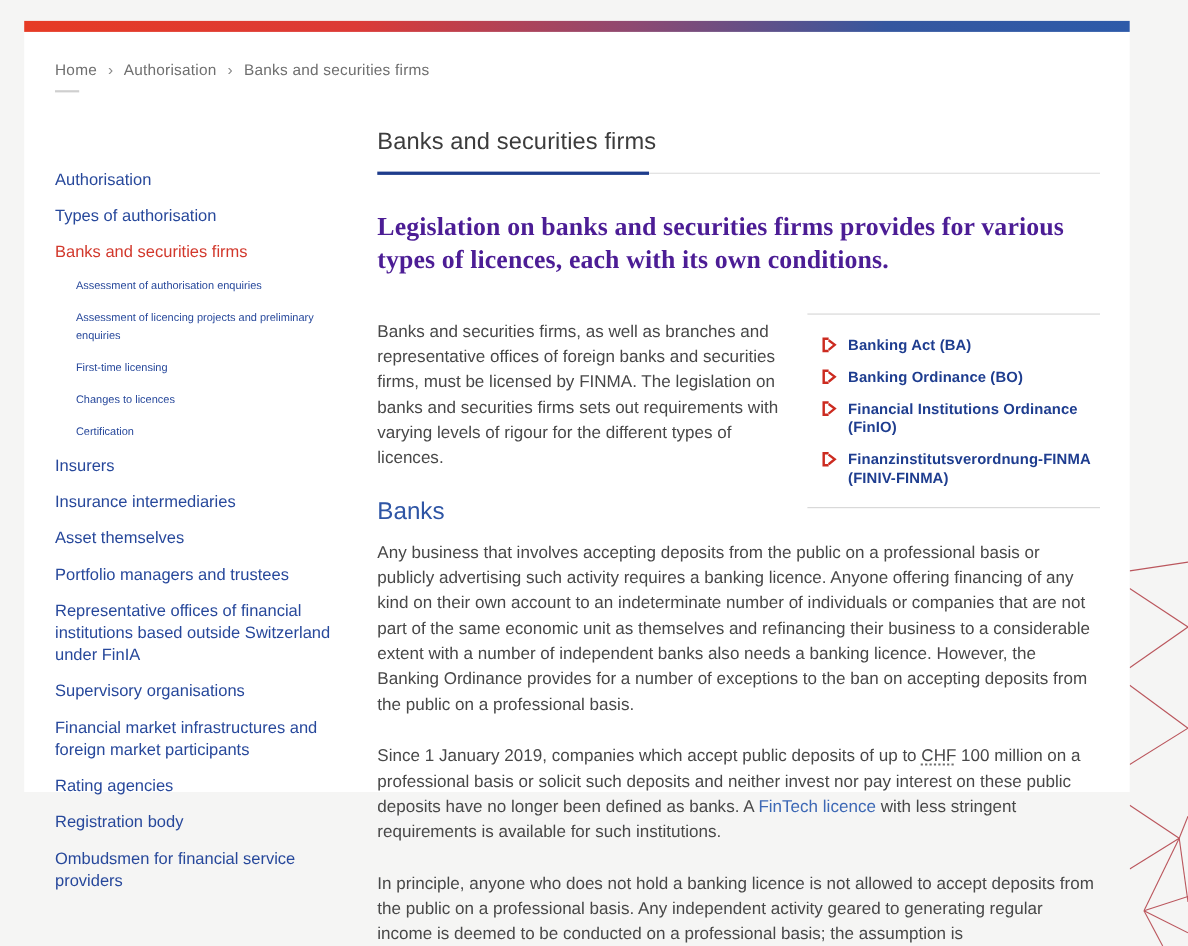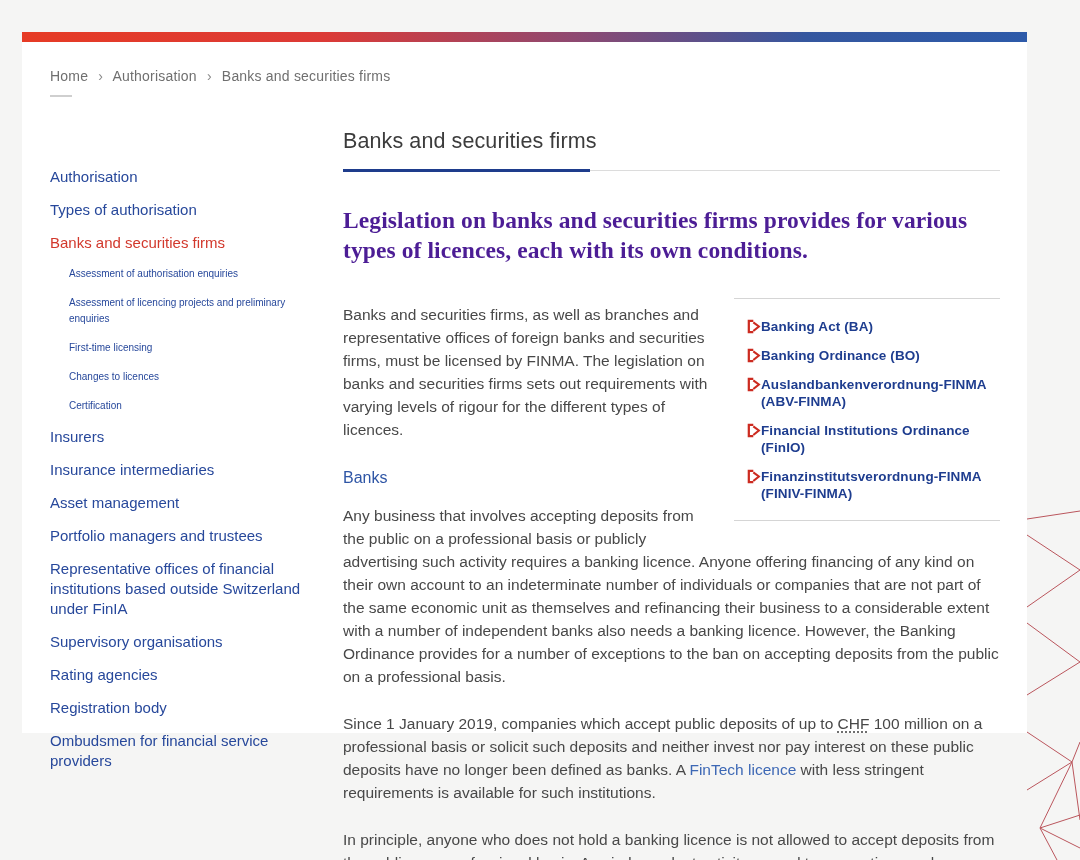--- a/index.html
+++ b/index.html
@@ -3,21 +3,21 @@
 <meta charset="utf-8">
 <style>
   html,body{margin:0;padding:0;}
   body{
     width:1080px;height:860px;position:relative;overflow:hidden;
     background:#f5f5f4;
     font-family:"Liberation Sans", sans-serif;
     -webkit-font-smoothing:antialiased;
   }
   .page{
-    position:absolute;left:22px;top:32px;width:1005px;height:701px;
+    position:absolute;left:22px;top:19px;width:1005px;height:701px;
     background:#ffffff;
   }
   .gradient-bar{
     height:10px;
     background:linear-gradient(90deg,#e63b25 0%,#dc3a36 30%,#8e4971 55%,#35579f 78%,#2d5aa9 100%);
   }
   
   .breadcrumb{margin:26px 0 0 28px;font-size:14px;color:#6f6f6f;letter-spacing:.2px;}
   .breadcrumb .crumb{color:#6f6f6f;cursor:pointer;}
   .breadcrumb .sep{margin:0 6px;color:#8a8a8a;}
@@ -38,27 +38,27 @@
     font-family:"Liberation Serif", serif;font-weight:600;
     font-size:23.5px;line-height:30px;color:#4c1d95;
     margin:33px 0 0;max-width:645px;letter-spacing:.1px;
   }
   .article{margin-top:38px;}
   .links-box{
     float:right;width:266px;margin:-5px 0 18px 23px;
     border-top:1px solid #d5d5d5;border-bottom:1px solid #d5d5d5;
     padding:19px 0 16px;
   }
-  .link-item{display:flex;gap:0;margin-bottom:12px;cursor:pointer;padding-left:13px;}
+  .link-item{display:flex;gap:10px;margin-bottom:12px;cursor:pointer;padding-left:13px;}
   .link-item .txt{
     color:#1e3d8f;font-weight:700;font-size:13.5px;line-height:17px;letter-spacing:.1px;
   }
   .link-icon{flex:none;width:14px;height:15px;margin-top:1px;}
   .para{font-size:15.5px;line-height:23px;color:#484848;margin:10px 0 24px;}
-  .section-heading{font-size:16px;font-weight:400;color:#2e55a5;margin:12px 0 13px;line-height:26px;}
+  .section-heading{font-size:22px;font-weight:400;color:#2e55a5;margin:12px 0 13px;line-height:26px;}
   .abbr{text-decoration:underline dotted 1.5px #6f6f6f;text-underline-offset:3px;cursor:help;}
   .body-link{color:#3d68b5;cursor:pointer;}
   
   .mesh{position:absolute;left:1027px;top:480px;width:53px;height:380px;}
 </style>
 </head>
 <body>
 
 <div class="page">
   <div class="gradient-bar"></div>
@@ -77,24 +77,25 @@
       <div class="side-item lvl1">Authorisation</div>
       <div class="side-item lvl1">Types of authorisation</div>
       <div class="side-item lvl1 active">Banks and securities firms</div>
       <div class="side-item lvl2">Assessment of authorisation enquiries</div>
       <div class="side-item lvl2">Assessment of licencing projects and preliminary enquiries</div>
       <div class="side-item lvl2">First-time licensing</div>
       <div class="side-item lvl2">Changes to licences</div>
       <div class="side-item lvl2">Certification</div>
       <div class="side-item lvl1">Insurers</div>
       <div class="side-item lvl1">Insurance intermediaries</div>
-      <div class="side-item lvl1">Asset management</div>
+      <div class="side-item lvl1">Asset themselves</div>
       <div class="side-item lvl1">Portfolio managers and trustees</div>
       <div class="side-item lvl1">Representative offices of financial institutions based outside Switzerland under FinIA</div>
       <div class="side-item lvl1">Supervisory organisations</div>
+      <div class="side-item lvl1">Financial market infrastructures and foreign market participants</div>
       <div class="side-item lvl1">Rating agencies</div>
       <div class="side-item lvl1">Registration body</div>
       <div class="side-item lvl1">Ombudsmen for financial service providers</div>
     </nav>
 
     <main class="main">
       <h1 class="page-title">Banks and securities firms</h1>
       <div class="title-rule">
         <div class="title-rule-base"></div>
         <div class="title-rule-accent"></div>
@@ -114,29 +115,20 @@
             <span class="txt">Banking Act (BA)</span>
           </div>
           <div class="link-item">
             <span class="link-icon">
               <svg width="14" height="15" viewBox="0 0 20 21">
                   <path d="M1 1h8v3.2H4.2v12.6H9V20H1z" fill="#cc2b20"></path>
                   <path d="M9 4.5l8 6-8 6.5" fill="none" stroke="#cc2b20" stroke-width="3"></path>
                 </svg>
             </span>
             <span class="txt">Banking Ordinance (BO)</span>
-          </div>
-          <div class="link-item">
-            <span class="link-icon">
-              <svg width="14" height="15" viewBox="0 0 20 21">
-                  <path d="M1 1h8v3.2H4.2v12.6H9V20H1z" fill="#cc2b20"></path>
-                  <path d="M9 4.5l8 6-8 6.5" fill="none" stroke="#cc2b20" stroke-width="3"></path>
-                </svg>
-            </span>
-            <span class="txt">Auslandbankenverordnung-FINMA (ABV-FINMA)</span>
           </div>
           <div class="link-item">
             <span class="link-icon">
               <svg width="14" height="15" viewBox="0 0 20 21">
                   <path d="M1 1h8v3.2H4.2v12.6H9V20H1z" fill="#cc2b20"></path>
                   <path d="M9 4.5l8 6-8 6.5" fill="none" stroke="#cc2b20" stroke-width="3"></path>
                 </svg>
             </span>
             <span class="txt">Financial Institutions Ordinance (FinIO)</span>
           </div>

